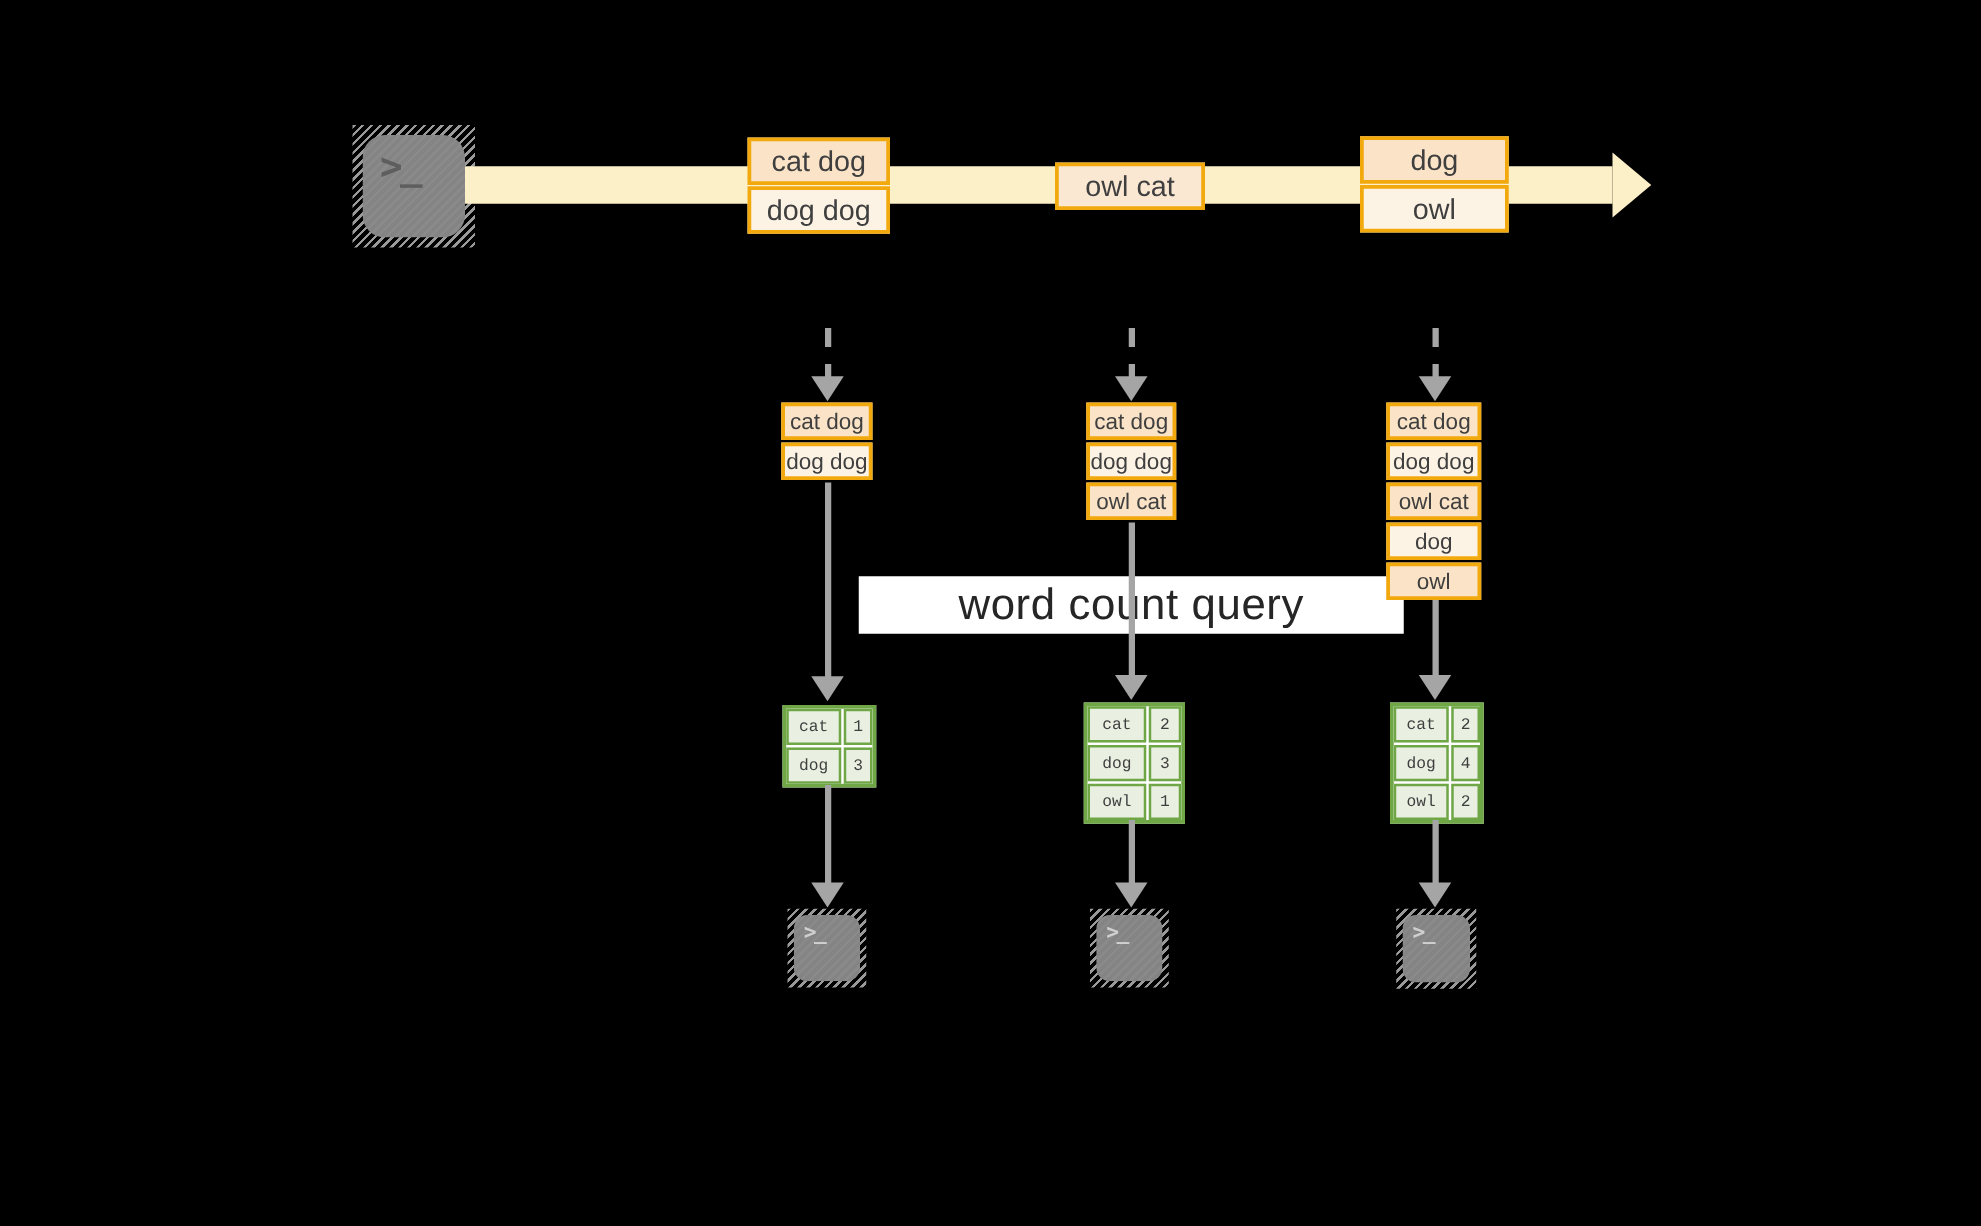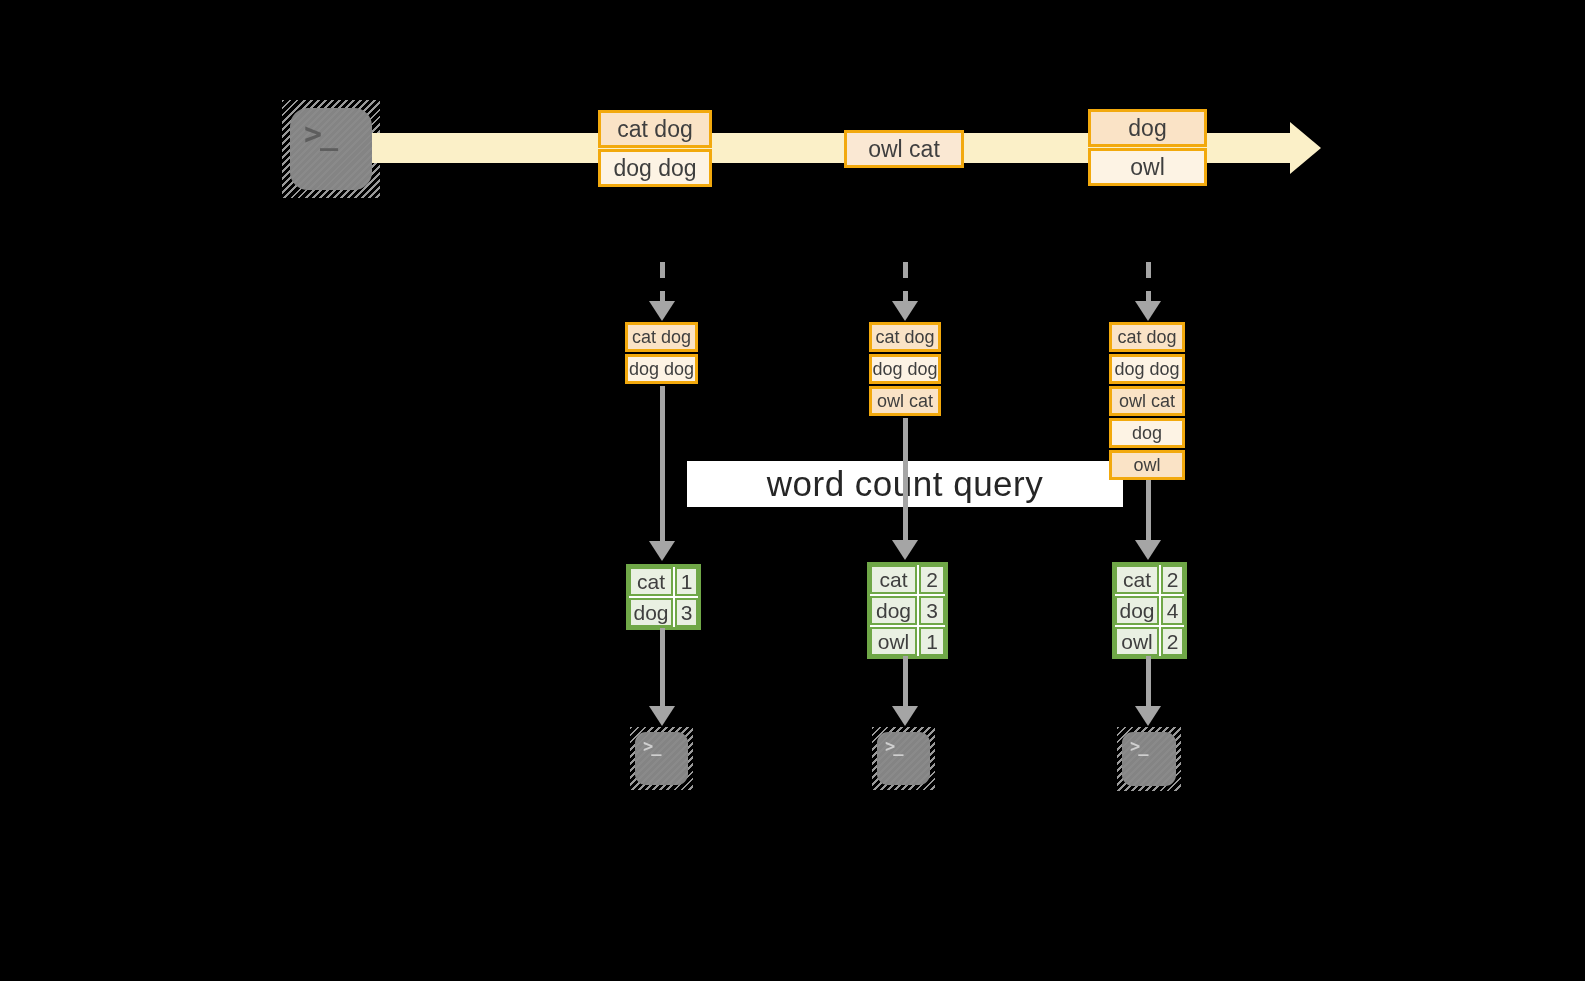--- a/index.html
+++ b/index.html
@@ -70,21 +70,21 @@
     font-size:35px;font-weight:300;color:var(--title-text);letter-spacing:0.5px;white-space:nowrap;
   }
   
   .ctable{
     position:absolute;display:grid;gap:2px;background:#fff;
     border:3px solid var(--green);z-index:3;
   }
   .ctable .cell{
     box-sizing:border-box;border:2px solid var(--green);background:var(--green-fill);
     height:29px;display:flex;align-items:center;justify-content:center;
-    font-size:21px;color:var(--text);
+    font-size:13px;color:var(--text);font-family:Liberation Mono, monospace;
   }
   .cols-a{grid-template-columns:44px 23px;}
   .cols-b{grid-template-columns:47px 26px;}
 </style>
 </head>
 <body>
 
 <div id="stage">
 
   <div class="term big" style="left:282px;top:100px;width:98px;height:98px">

